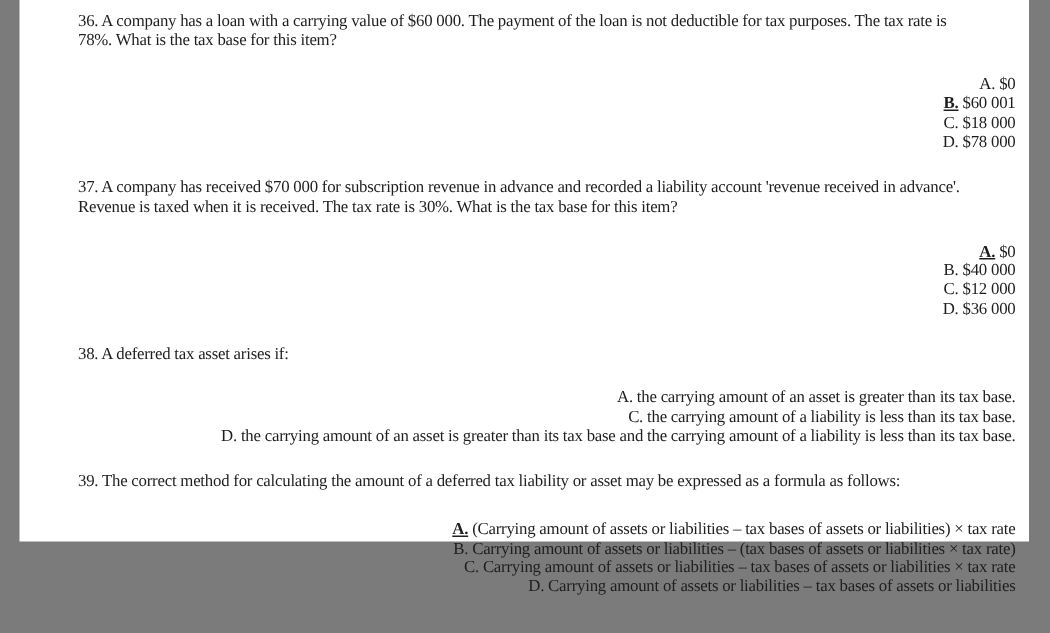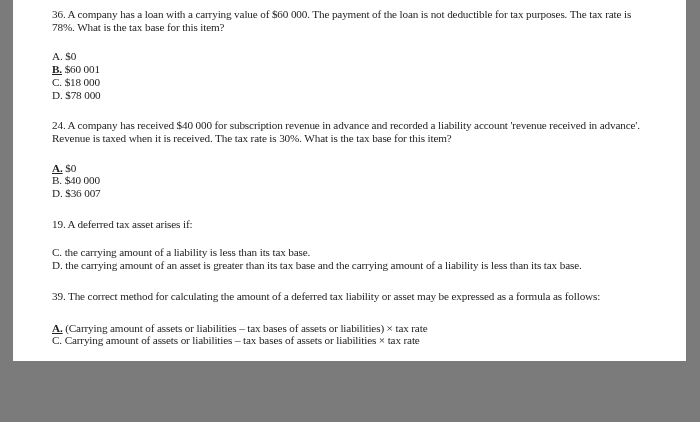--- a/index.html
+++ b/index.html
@@ -13,21 +13,21 @@
     background:#ffffff;
   }
   .content {
     position:absolute; left:39px; top:8px; width:625px;
     color:#1e1e1e; font-size:11.2px; line-height:12.7px;
     letter-spacing:-0.15px;
   }
   .question { margin:0; }
   .q-text { display:block; }
   .options { margin:0; padding:0; list-style:none; }
-  .opt { display:block; white-space:nowrap; }
+  .opt { display:block; white-space:nowrap;text-align:right; }
   .ans-letter { font-weight:bold; text-decoration:underline; }
   .gap-q-opt { height:17px; }
   .gap-between { height:18px; }
   .q38 .gap-q-opt { height:16px; }
   .q39 .gap-q-opt { height:19px; }
 </style>
 </head>
 <body>
 
 <div class="page">
@@ -41,46 +41,50 @@
         <span class="opt"><span>A.</span> <span>$0</span></span>
         <span class="opt"><span class="ans-letter">B.</span> <span>$60 001</span></span>
         <span class="opt"><span>C.</span> <span>$18 000</span></span>
         <span class="opt"><span>D.</span> <span>$78 000</span></span>
       </div>
     </div>
 
     <div class="gap-between"></div>
 
     <div class="question q37">
-      <span class="q-text">24. A company has received $40 000 for subscription revenue in advance and recorded a liability account 'revenue received in advance'.</span>
+      <span class="q-text">37. A company has received $70 000 for subscription revenue in advance and recorded a liability account 'revenue received in advance'.</span>
       <span class="q-text">Revenue is taxed when it is received. The tax rate is 30%. What is the tax base for this item?</span>
       <div class="gap-q-opt"></div>
       <div class="options">
         <span class="opt"><span class="ans-letter">A.</span> <span>$0</span></span>
         <span class="opt"><span>B.</span> <span>$40 000</span></span>
-        <span class="opt"><span>D.</span> <span>$36 007</span></span>
+        <span class="opt"><span>C.</span> <span>$12 000</span></span>
+        <span class="opt"><span>D.</span> <span>$36 000</span></span>
       </div>
     </div>
 
     <div class="gap-between"></div>
 
     <div class="question q38">
-      <span class="q-text">19. A deferred tax asset arises if:</span>
+      <span class="q-text">38. A deferred tax asset arises if:</span>
       <div class="gap-q-opt"></div>
       <div class="options">
+        <span class="opt"><span>A.</span> <span>the carrying amount of an asset is greater than its tax base.</span></span>
         <span class="opt"><span>C.</span> <span>the carrying amount of a liability is less than its tax base.</span></span>
         <span class="opt"><span>D.</span> <span>the carrying amount of an asset is greater than its tax base and the carrying amount of a liability is less than its tax base.</span></span>
       </div>
     </div>
 
     <div class="gap-between"></div>
 
     <div class="question q39">
       <span class="q-text">39. The correct method for calculating the amount of a deferred tax liability or asset may be expressed as a formula as follows:</span>
       <div class="gap-q-opt"></div>
       <div class="options">
         <span class="opt"><span class="ans-letter">A.</span> <span>(Carrying amount of assets or liabilities – tax bases of assets or liabilities) × tax rate</span></span>
+        <span class="opt"><span>B.</span> <span>Carrying amount of assets or liabilities – (tax bases of assets or liabilities × tax rate)</span></span>
         <span class="opt"><span>C.</span> <span>Carrying amount of assets or liabilities – tax bases of assets or liabilities × tax rate</span></span>
+        <span class="opt"><span>D.</span> <span>Carrying amount of assets or liabilities – tax bases of assets or liabilities</span></span>
       </div>
     </div>
 
   </div>
 </div>
 
 </body></html>

